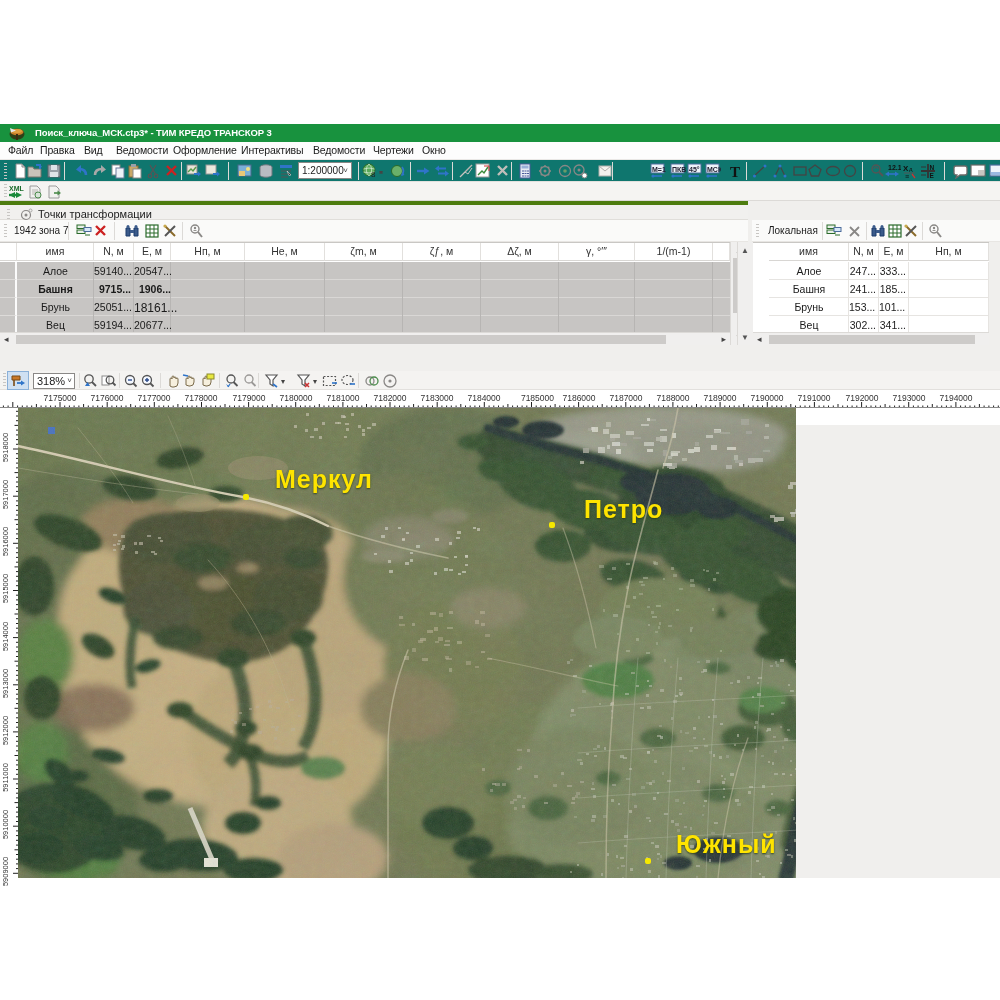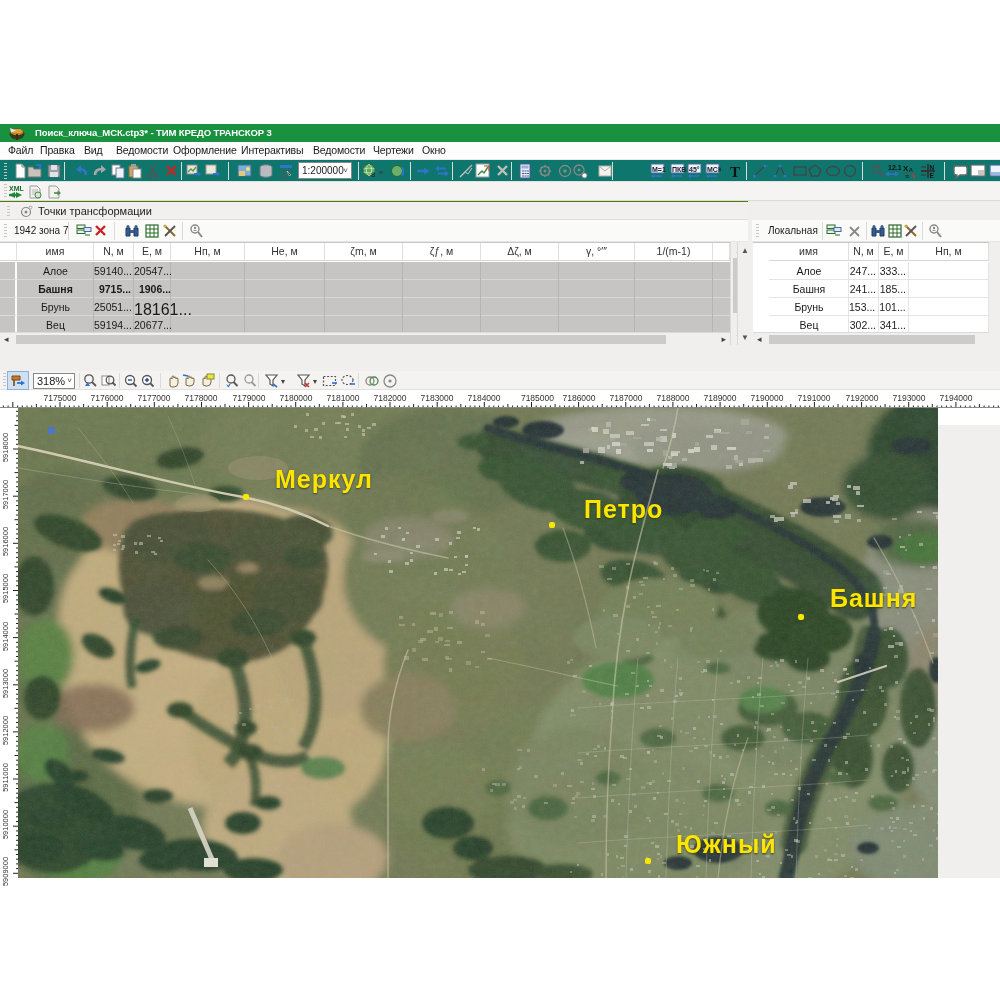--- a/index.html
+++ b/index.html
@@ -6,29 +6,29 @@
 body{position:relative}
 .abs{position:absolute}
 #app{position:absolute;left:0;top:124px;width:1000px;height:754px;background:#f0efed;font-size:12px;color:#1a1a1a}
 #titlebar{position:absolute;left:0;top:0;width:1000px;height:18px;background:#18923e;color:#fff;font-size:11px;line-height:18px}
 #menubar{position:absolute;left:0;top:18px;width:1000px;height:18px;background:#fdfdfd;border-bottom:1px solid #eae8e6}
 .mi{position:absolute;top:2px;font-size:10.5px;letter-spacing:-0.15px;color:#1a1a1a}
 #tb1{position:absolute;left:0;top:36px;width:1000px;height:22px;background:#0f766e;border-bottom:1px solid #e3e1de}
 #tb2{position:absolute;left:0;top:58px;width:1000px;height:19px;background:#f5f4f2;border-bottom:1px solid #dcdad7}
 .sep{position:absolute;width:1px;background:#dcdad7}
 .grip{position:absolute;width:3px;background:repeating-linear-gradient(to bottom,#c8c6c3 0 1px,transparent 1px 3px)}
-#phead{position:absolute;left:0;top:77px;width:748px;height:19px;background:#f1f0ee;border-top:1px solid #4d7c0f;border-bottom:1px solid #e0deda;font-size:11px;color:#222}
+#phead{position:absolute;left:0;top:77px;width:748px;height:19px;background:#f1f0ee;border-top:4px solid #4d7c0f;border-bottom:1px solid #e0deda;font-size:11px;color:#222}
 #zrow{position:absolute;left:0;top:96px;width:748px;height:22px;background:#fafaf9;border-bottom:1px solid #e8e6e3}
 #rzrow{position:absolute;left:752px;top:96px;width:248px;height:22px;background:#fafaf9;border-bottom:1px solid #e8e6e3}
 .hdrcell{position:absolute;top:0;height:18px;font-size:10.5px;color:#333;text-align:center;line-height:17px;background:#fff;border-right:1px solid #e2e0dd;border-bottom:1px solid #d8d6d3}
 #planbar{position:absolute;left:0;top:229px;width:1000px;height:18px;background:#f0efee;border-top:1px solid #d8d6d3;border-bottom:1px solid #e2e0dd;font-size:11px}
 #maptb{position:absolute;left:0;top:247px;width:1000px;height:19px;background:#f4f3f1;border-bottom:1px solid #e2e0dd}
 #hruler{position:absolute;left:0;top:266px;width:1000px;height:35px;background:#fff;font-size:8.5px;color:#333}
 #vruler{position:absolute;left:0;top:284px;width:18px;height:470px;background:#fff;font-size:7.5px;color:#333}
-#mapwrap{position:absolute;left:18px;top:284px;width:920px;height:470px;overflow:hidden;background:#4d7c0f}
+#mapwrap{position:absolute;left:18px;top:284px;width:778px;height:470px;overflow:hidden;background:#4d7c0f}
 .maplabel{position:absolute;color:#ffe400;font-weight:bold;font-size:25px;letter-spacing:1px;text-shadow:0 1px 2px rgba(40,60,20,.85);white-space:nowrap}
 .mapdot{position:absolute;width:6px;height:6px;background:#f6e800;border-radius:2px}
 </style></head>
 <body>
 <div id="app">
 <div id="titlebar">
 <svg class="abs" style="left:9px;top:2px" width="16" height="14" viewBox="0 0 16 14">
         <ellipse cx="8" cy="8" rx="7.5" ry="5.5" fill="#2f3f17"></ellipse>
         <ellipse cx="8" cy="6" rx="6.5" ry="3.2" fill="#c8802a"></ellipse>
         <ellipse cx="8" cy="5" rx="5" ry="2" fill="#e0a040"></ellipse>
@@ -426,21 +426,21 @@
 <div class="abs" style="left:117px;top:0;width:37px;height:18px;border-right:1px solid #b7b5b3"></div>
 <div class="abs" style="left:154px;top:0;width:74px;height:18px;border-right:1px solid #b7b5b3"></div>
 <div class="abs" style="left:228px;top:0;width:80px;height:18px;border-right:1px solid #b7b5b3"></div>
 <div class="abs" style="left:308px;top:0;width:78px;height:18px;border-right:1px solid #b7b5b3"></div>
 <div class="abs" style="left:386px;top:0;width:78px;height:18px;border-right:1px solid #b7b5b3"></div>
 <div class="abs" style="left:464px;top:0;width:78px;height:18px;border-right:1px solid #b7b5b3"></div>
 <div class="abs" style="left:542px;top:0;width:76px;height:18px;border-right:1px solid #b7b5b3"></div>
 <div class="abs" style="left:618px;top:0;width:78px;height:18px;border-right:1px solid #b7b5b3"></div>
 <span class="abs" style="left:0;width:77px;text-align:center;top:3px;font-size:10.5px">Брунь</span>
 <span class="abs" style="left:77px;width:37px;text-align:right;top:3px;font-size:10.5px">25051...</span>
-<span class="abs" style="left:117px;width:37px;text-align:right;top:3px;font-size:16px">18161...</span>
+<span class="abs" style="left:117px;width:37px;text-align:right;top:3px;font-size:12px">18161...</span>
 </div>
 <div class="abs" style="left:0;top:73px;width:17px;height:18px;background:#c7c5c3;border-right:2px solid #fbfbfb;border-bottom:1px solid #dddbd9"></div>
 <div class="abs" style="left:17px;top:73px;width:713px;height:18px;background:#c7c5c3;border-bottom:1px solid #d9d7d5;font-weight:normal">
 <div class="abs" style="left:0px;top:0;width:77px;height:18px;border-right:1px solid #b7b5b3"></div>
 <div class="abs" style="left:77px;top:0;width:40px;height:18px;border-right:1px solid #b7b5b3"></div>
 <div class="abs" style="left:117px;top:0;width:37px;height:18px;border-right:1px solid #b7b5b3"></div>
 <div class="abs" style="left:154px;top:0;width:74px;height:18px;border-right:1px solid #b7b5b3"></div>
 <div class="abs" style="left:228px;top:0;width:80px;height:18px;border-right:1px solid #b7b5b3"></div>
 <div class="abs" style="left:308px;top:0;width:78px;height:18px;border-right:1px solid #b7b5b3"></div>
 <div class="abs" style="left:386px;top:0;width:78px;height:18px;border-right:1px solid #b7b5b3"></div>
@@ -491,21 +491,21 @@
 <span class="abs" style="left:80px;width:27px;text-align:right;top:3px;font-size:10.5px">241...</span>
 <span class="abs" style="left:110px;width:27px;text-align:right;top:3px;font-size:10.5px">185...</span>
 </div>
 <div class="abs" style="left:0;top:55px;width:220px;height:18px;background:#fff;border-bottom:1px solid #e6e4e1">
 <div class="abs" style="left:0px;top:0;width:80px;height:18px;border-right:1px solid #e6e4e1"></div>
 <div class="abs" style="left:80px;top:0;width:30px;height:18px;border-right:1px solid #e6e4e1"></div>
 <div class="abs" style="left:110px;top:0;width:30px;height:18px;border-right:1px solid #e6e4e1"></div>
 <div class="abs" style="left:140px;top:0;width:80px;height:18px;border-right:1px solid #e6e4e1"></div>
 <span class="abs" style="left:0px;width:80px;text-align:center;top:3px;font-size:10.5px">Брунь</span>
 <span class="abs" style="left:80px;width:27px;text-align:left;top:3px;font-size:10.5px">153...</span>
-<span class="abs" style="left:110px;width:27px;text-align:center;top:3px;font-size:10.5px">101...</span>
+<span class="abs" style="left:110px;width:27px;text-align:left;top:3px;font-size:10.5px">101...</span>
 </div>
 <div class="abs" style="left:0;top:73px;width:220px;height:18px;background:#fff;border-bottom:1px solid #e6e4e1">
 <div class="abs" style="left:0px;top:0;width:80px;height:18px;border-right:1px solid #e6e4e1"></div>
 <div class="abs" style="left:80px;top:0;width:30px;height:18px;border-right:1px solid #e6e4e1"></div>
 <div class="abs" style="left:110px;top:0;width:30px;height:18px;border-right:1px solid #e6e4e1"></div>
 <div class="abs" style="left:140px;top:0;width:80px;height:18px;border-right:1px solid #e6e4e1"></div>
 <span class="abs" style="left:0px;width:80px;text-align:center;top:3px;font-size:10.5px">Вец</span>
 <span class="abs" style="left:80px;width:27px;text-align:right;top:3px;font-size:10.5px">302...</span>
 <span class="abs" style="left:110px;width:27px;text-align:right;top:3px;font-size:10.5px">341...</span>
 </div>

